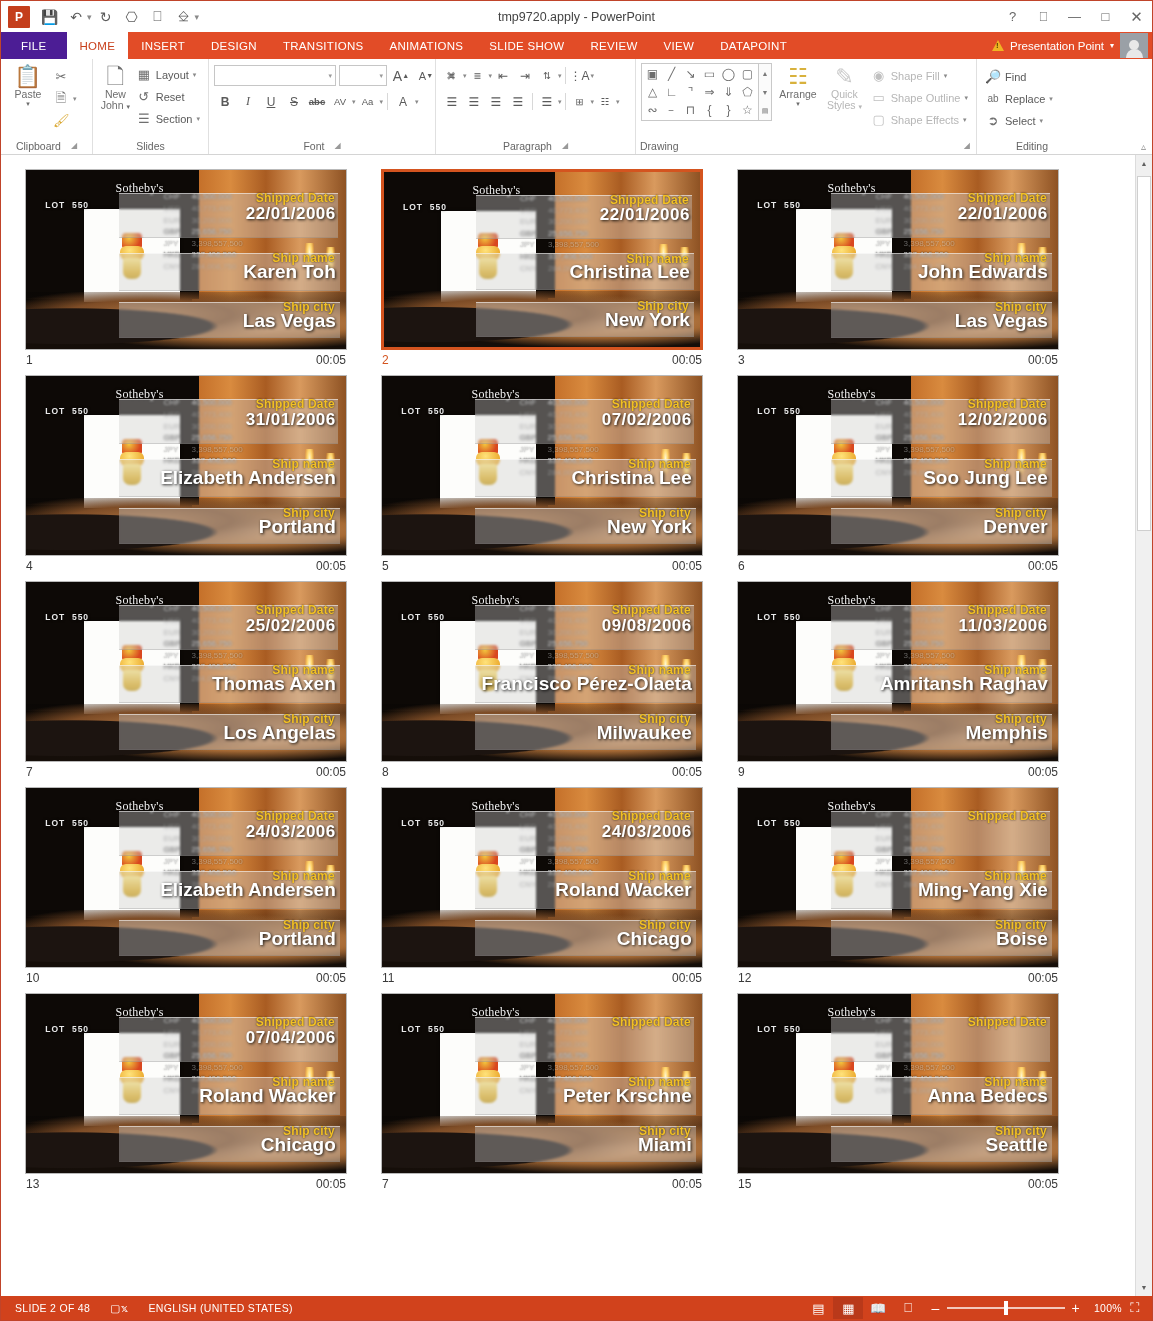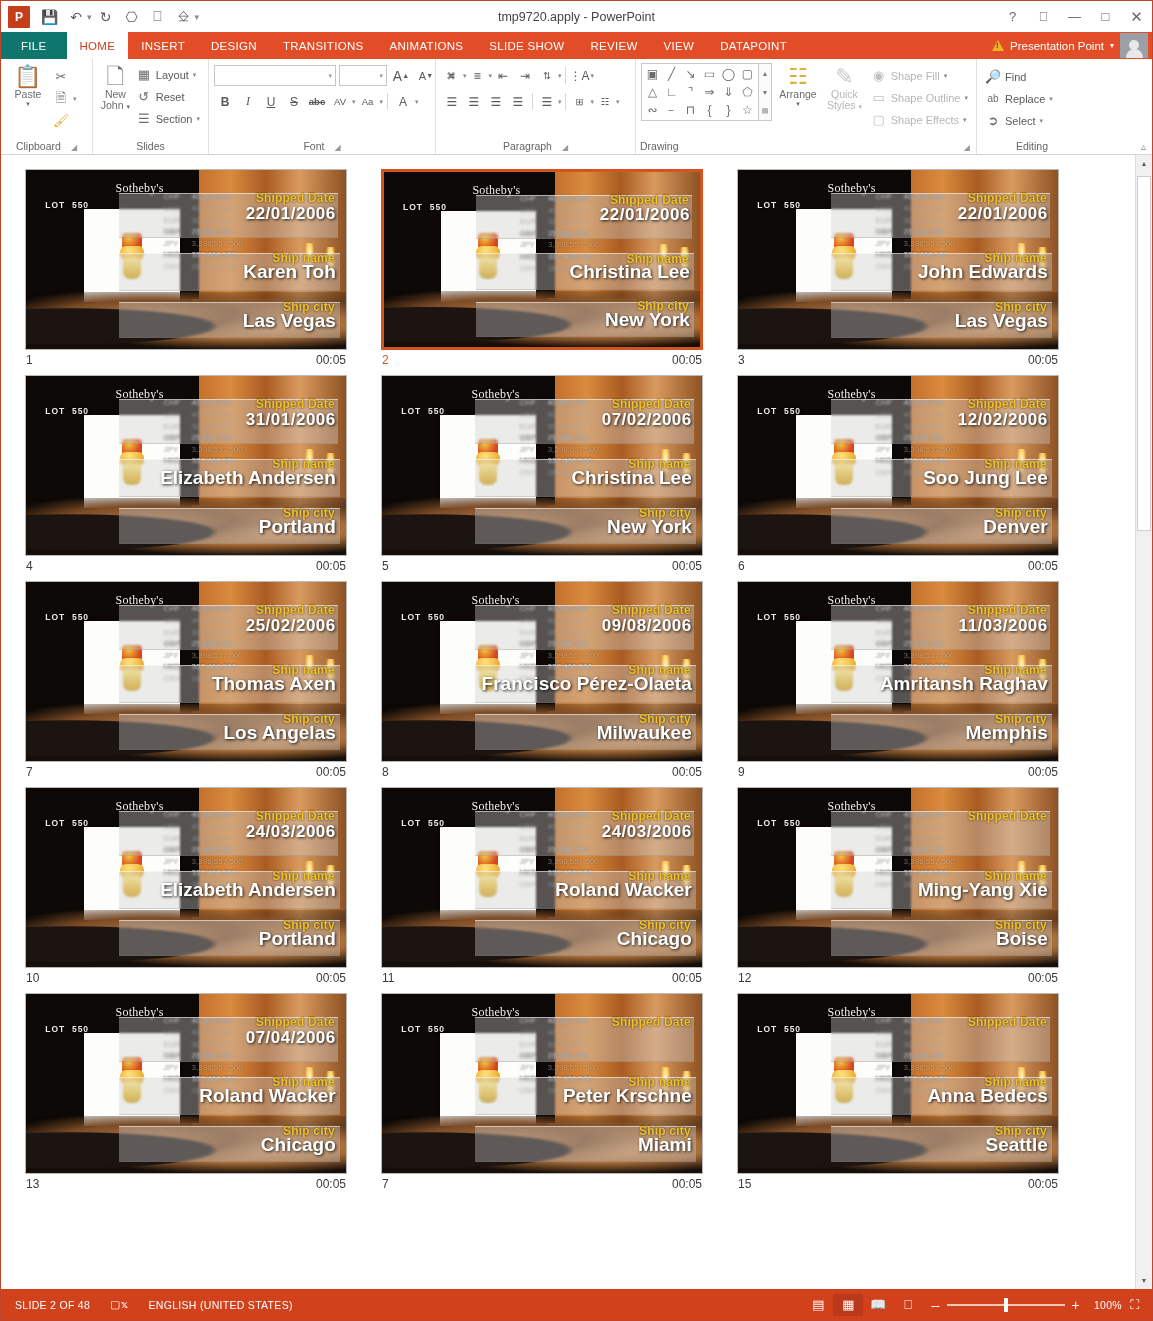--- a/index.html
+++ b/index.html
@@ -58,21 +58,21 @@
     background: #e24c27;
     display: flex; align-items: stretch;
     position: relative;
   }
   .tab {
     padding: 0 13px;
     display: flex; align-items: center;
     font-size: 11.5px; letter-spacing: .3px;
     color: #ffffff;
   }
-  .tab.file { background: #0f766e; font-weight: normal; padding: 0 20px; }
+  .tab.file { background: #4c1d95; font-weight: normal; padding: 0 20px; }
   .tab.active { background: #ffffff; color: #c8401c; }
   .acct-zone {
     margin-left: auto; display: flex; align-items: center; gap: 6px;
     padding-right: 4px;
   }
   .acct-name { font-size: 11.5px; color: #ffffff; }
   .warn-tri {
     width: 0; height: 0;
     border-left: 6px solid transparent; border-right: 6px solid transparent;
     border-bottom: 11px solid #f0b323; position: relative;
@@ -102,21 +102,21 @@
     font-size: 11px; color: #444;
   }
   .rgroup {
     display: flex; flex-direction: column;
     border-right: 1px solid #e0e0e0;
     position: relative;
   }
   .rgroup-body { flex: 1; display: flex; align-items: flex-start; padding: 4px 5px 0 5px; }
   .rgroup-label {
     height: 15px; text-align: center; font-size: 10.5px; color: #666;
-    display: flex; align-items: flex-end; justify-content: center; gap: 4px;
+    display: flex; align-items: center; justify-content: center; gap: 4px;
     padding-bottom: 2px;
     margin-top: 8px;
   }
   .dlg-launcher { font-size: 8px; color: #999; margin-left: 6px; }
 
   .bigbtn {
     display: flex; flex-direction: column; align-items: center;
     width: 44px; padding-top: 2px; color: #6d6d6d;
   }
   .bigbtn .ic { font-size: 22px; line-height: 24px; }
@@ -313,21 +313,21 @@
   }
   .vs-track { flex: 1; position: relative; background: #f0f0f0; }
   .vs-thumb {
     position: absolute; left: 1px; right: 1px;
     top: 4px; height: 355px;
     background: #ffffff; border: 1px solid #cfcfcf;
   }
 
   
   .statusbar {
-    height: 31px; min-height: 24px; background: #d1421c;
+    height: 24px; min-height: 24px; background: #d1421c;
     display: flex; align-items: center; color: #ffffff;
     font-size: 10.5px; letter-spacing: .3px;
     padding: 0 4px;
   }
   .sb-item { padding: 0 10px; white-space: nowrap; }
   .sb-spacer { flex: 1; }
   .sb-viewbtn {
     width: 30px; height: 22px; display: flex; align-items: center; justify-content: center;
     font-size: 13px; color: #ffffff;
   }

